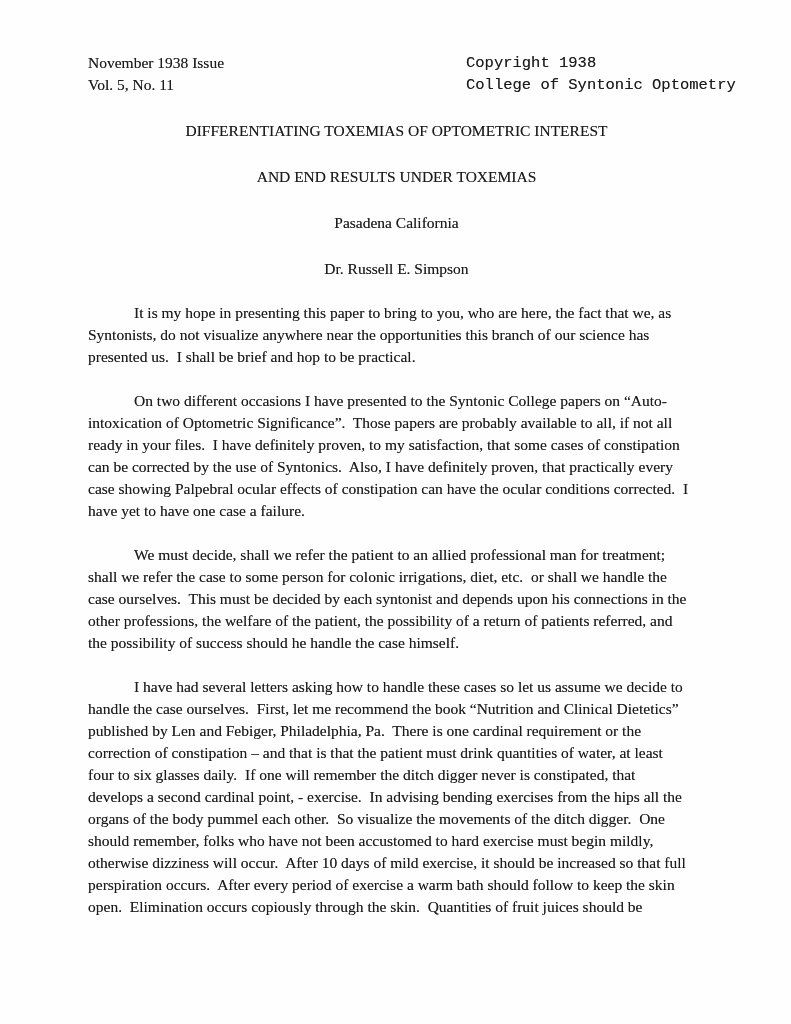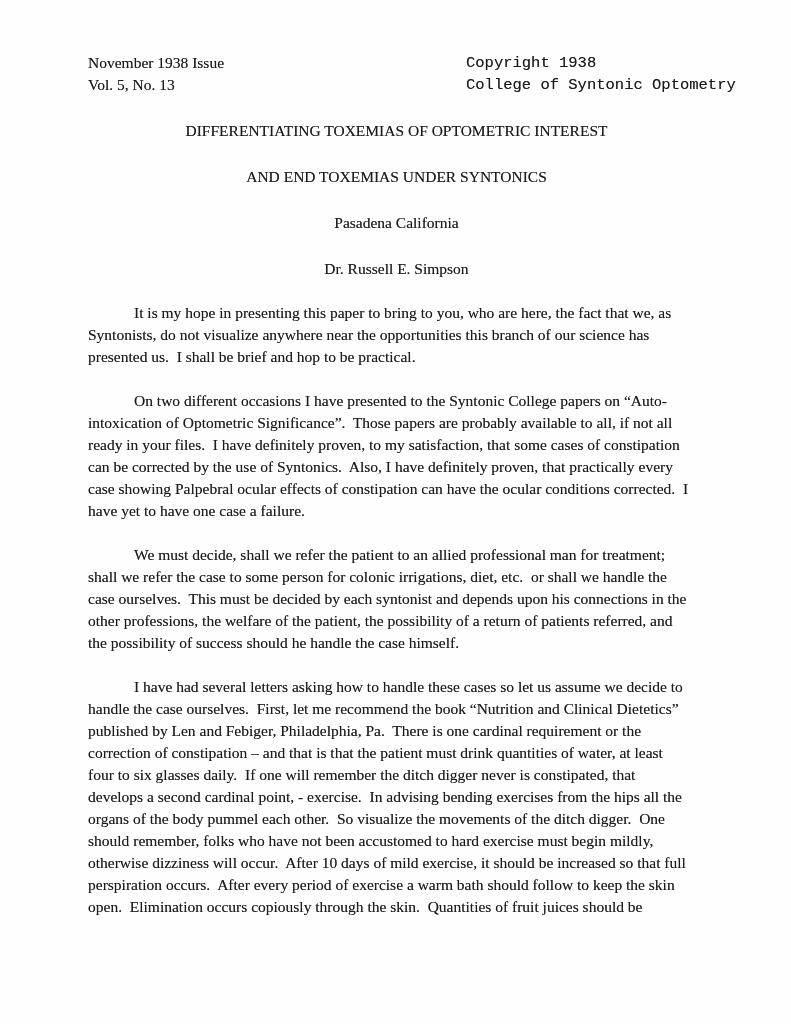--- a/index.html
+++ b/index.html
@@ -64,31 +64,31 @@
 </style>
 </head>
 <body>
 
 <div class="page">
   <div class="content">
 
     <div class="doc-header">
       <div class="left-col">
         <div class="hline">November 1938 Issue</div>
-        <div class="hline">Vol. 5, No. 13</div>
+        <div class="hline">Vol. 5, No. 11</div>
       </div>
       <div class="right-col">
         <div class="hline">Copyright 1938</div>
         <div class="hline">College of Syntonic Optometry</div>
       </div>
     </div>
 
     <div class="title-block">
       <div class="tline">DIFFERENTIATING TOXEMIAS OF OPTOMETRIC INTEREST</div>
-      <div class="tline">AND END TOXEMIAS UNDER SYNTONICS</div>
+      <div class="tline">AND END RESULTS UNDER TOXEMIAS</div>
       <div class="tline">Pasadena California</div>
       <div class="tline">Dr. Russell E. Simpson</div>
     </div>
 
     <div class="body-block">
       <p>It is my hope in presenting this paper to bring to you, who are here, the fact that we, as
 Syntonists, do not visualize anywhere near the opportunities this branch of our science has
 presented us.  I shall be brief and hop to be practical.</p>
       <p>On two different occasions I have presented to the Syntonic College papers on “Auto-
 intoxication of Optometric Significance”.  Those papers are probably available to all, if not all

